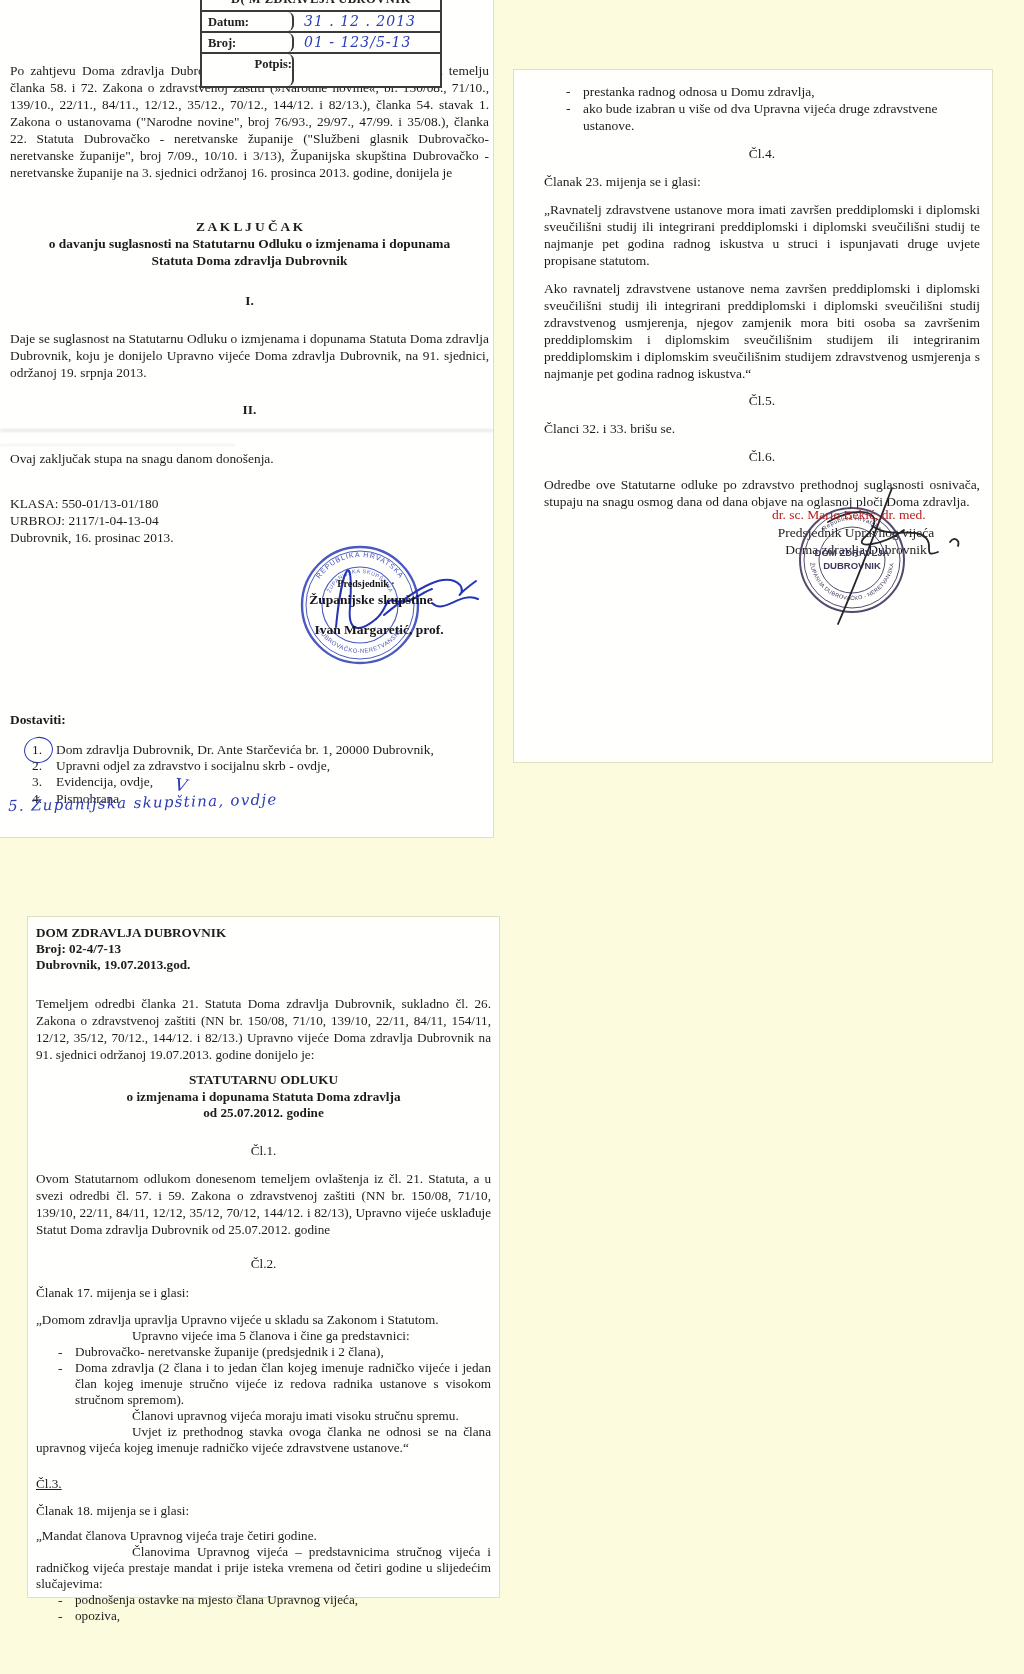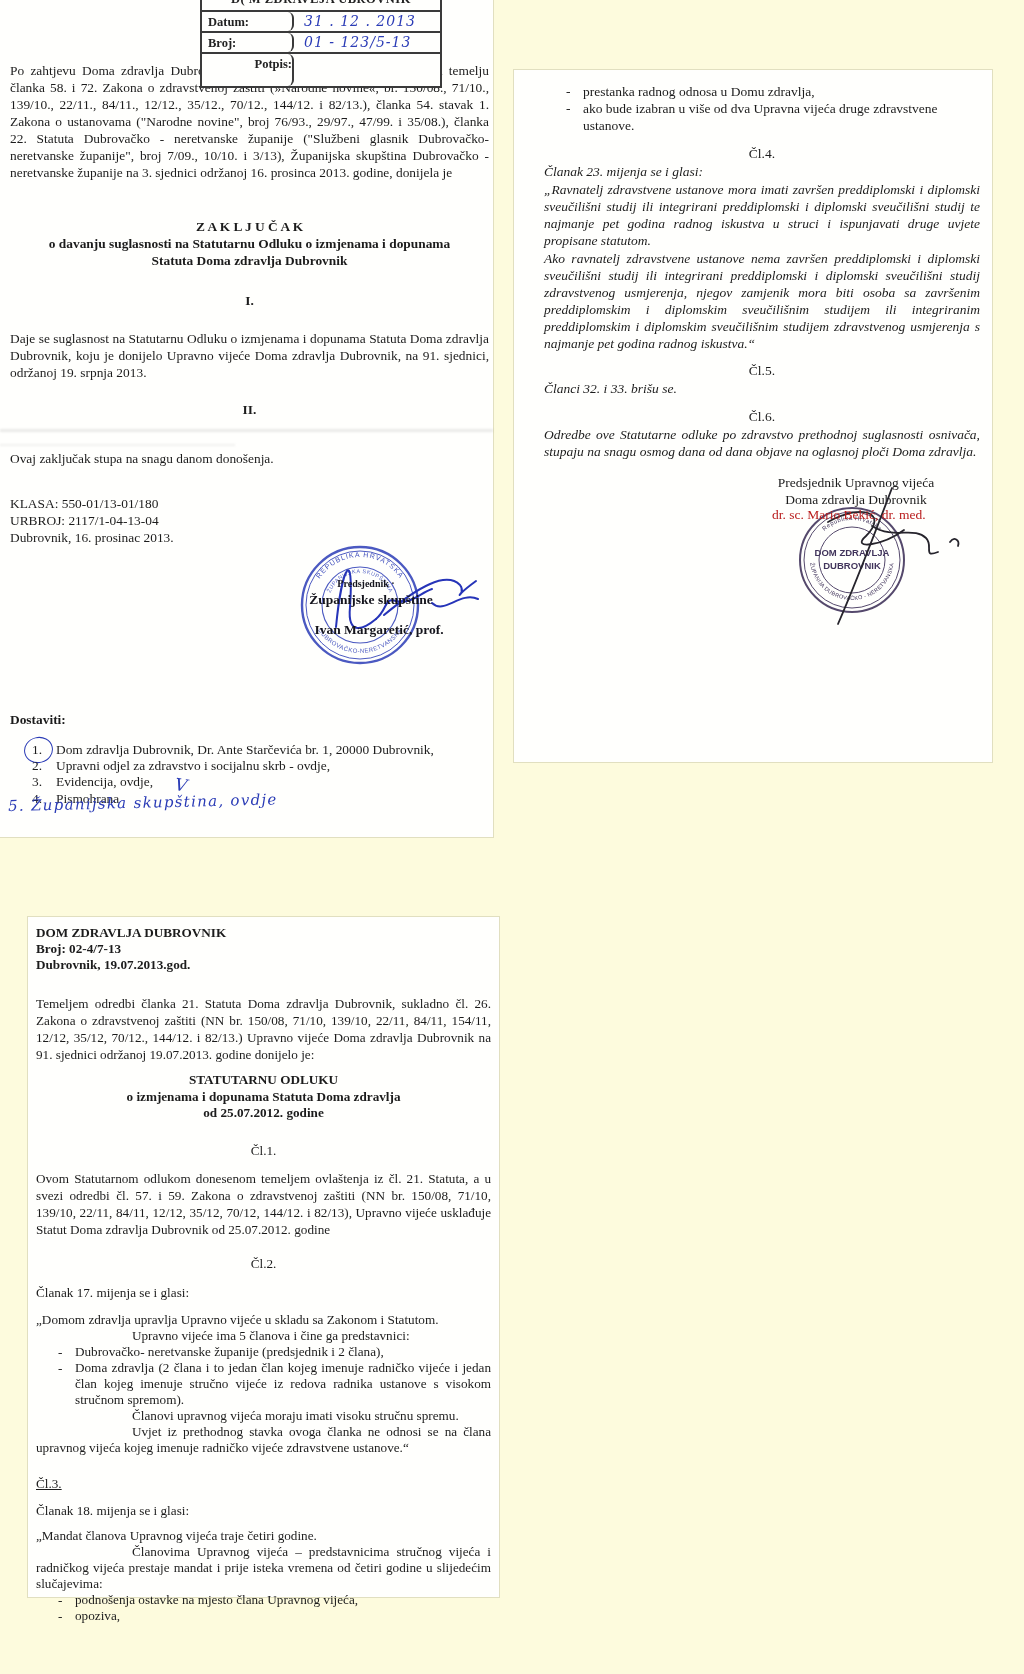--- a/index.html
+++ b/index.html
@@ -55,21 +55,21 @@
   .checkmark{position:absolute;left:175px;top:777px;color:#2b3cb6;font-size:17px;font-style:italic;
              transform:rotate(8deg);font-family:"DejaVu Serif",serif;}
   .handwritten5{position:absolute;left:8px;top:794px;width:330px;color:#2b3cb6;font-style:italic;
              font-family:"DejaVu Serif",serif;font-size:15px;letter-spacing:1.3px;transform:rotate(-1.4deg);}
 
   
   .dash-li{display:flex;}
   .dash-li .dash{width:17px;margin-left:22px;flex:none;}
   .dash-li .litext{flex:1;}
   .cl-head{margin-top:11px;text-align:center;}
-  .rp-p{margin-top:1px;font-style:italic;}
+  .rp-p{margin-top:11px;}
   .cl5{margin-top:10px;}
   .signer-right{width:232px;margin:14px 8px 0 auto;text-align:center;}
   .dz-stamp-wrap{position:absolute;left:240px;top:412px;width:232px;height:175px;}
   .dz-stamp-wrap svg{position:absolute;left:0;top:0;}
   .dz-name{position:absolute;left:18px;top:24px;width:214px;font-size:13.5px;color:#b91c1c;}
 
   
   .bp-head{font-weight:bold;line-height:16px;}
   .bp-intro{margin-top:22px;}
   .bp-title{margin-top:9px;font-weight:bold;text-align:center;line-height:16.5px;}

